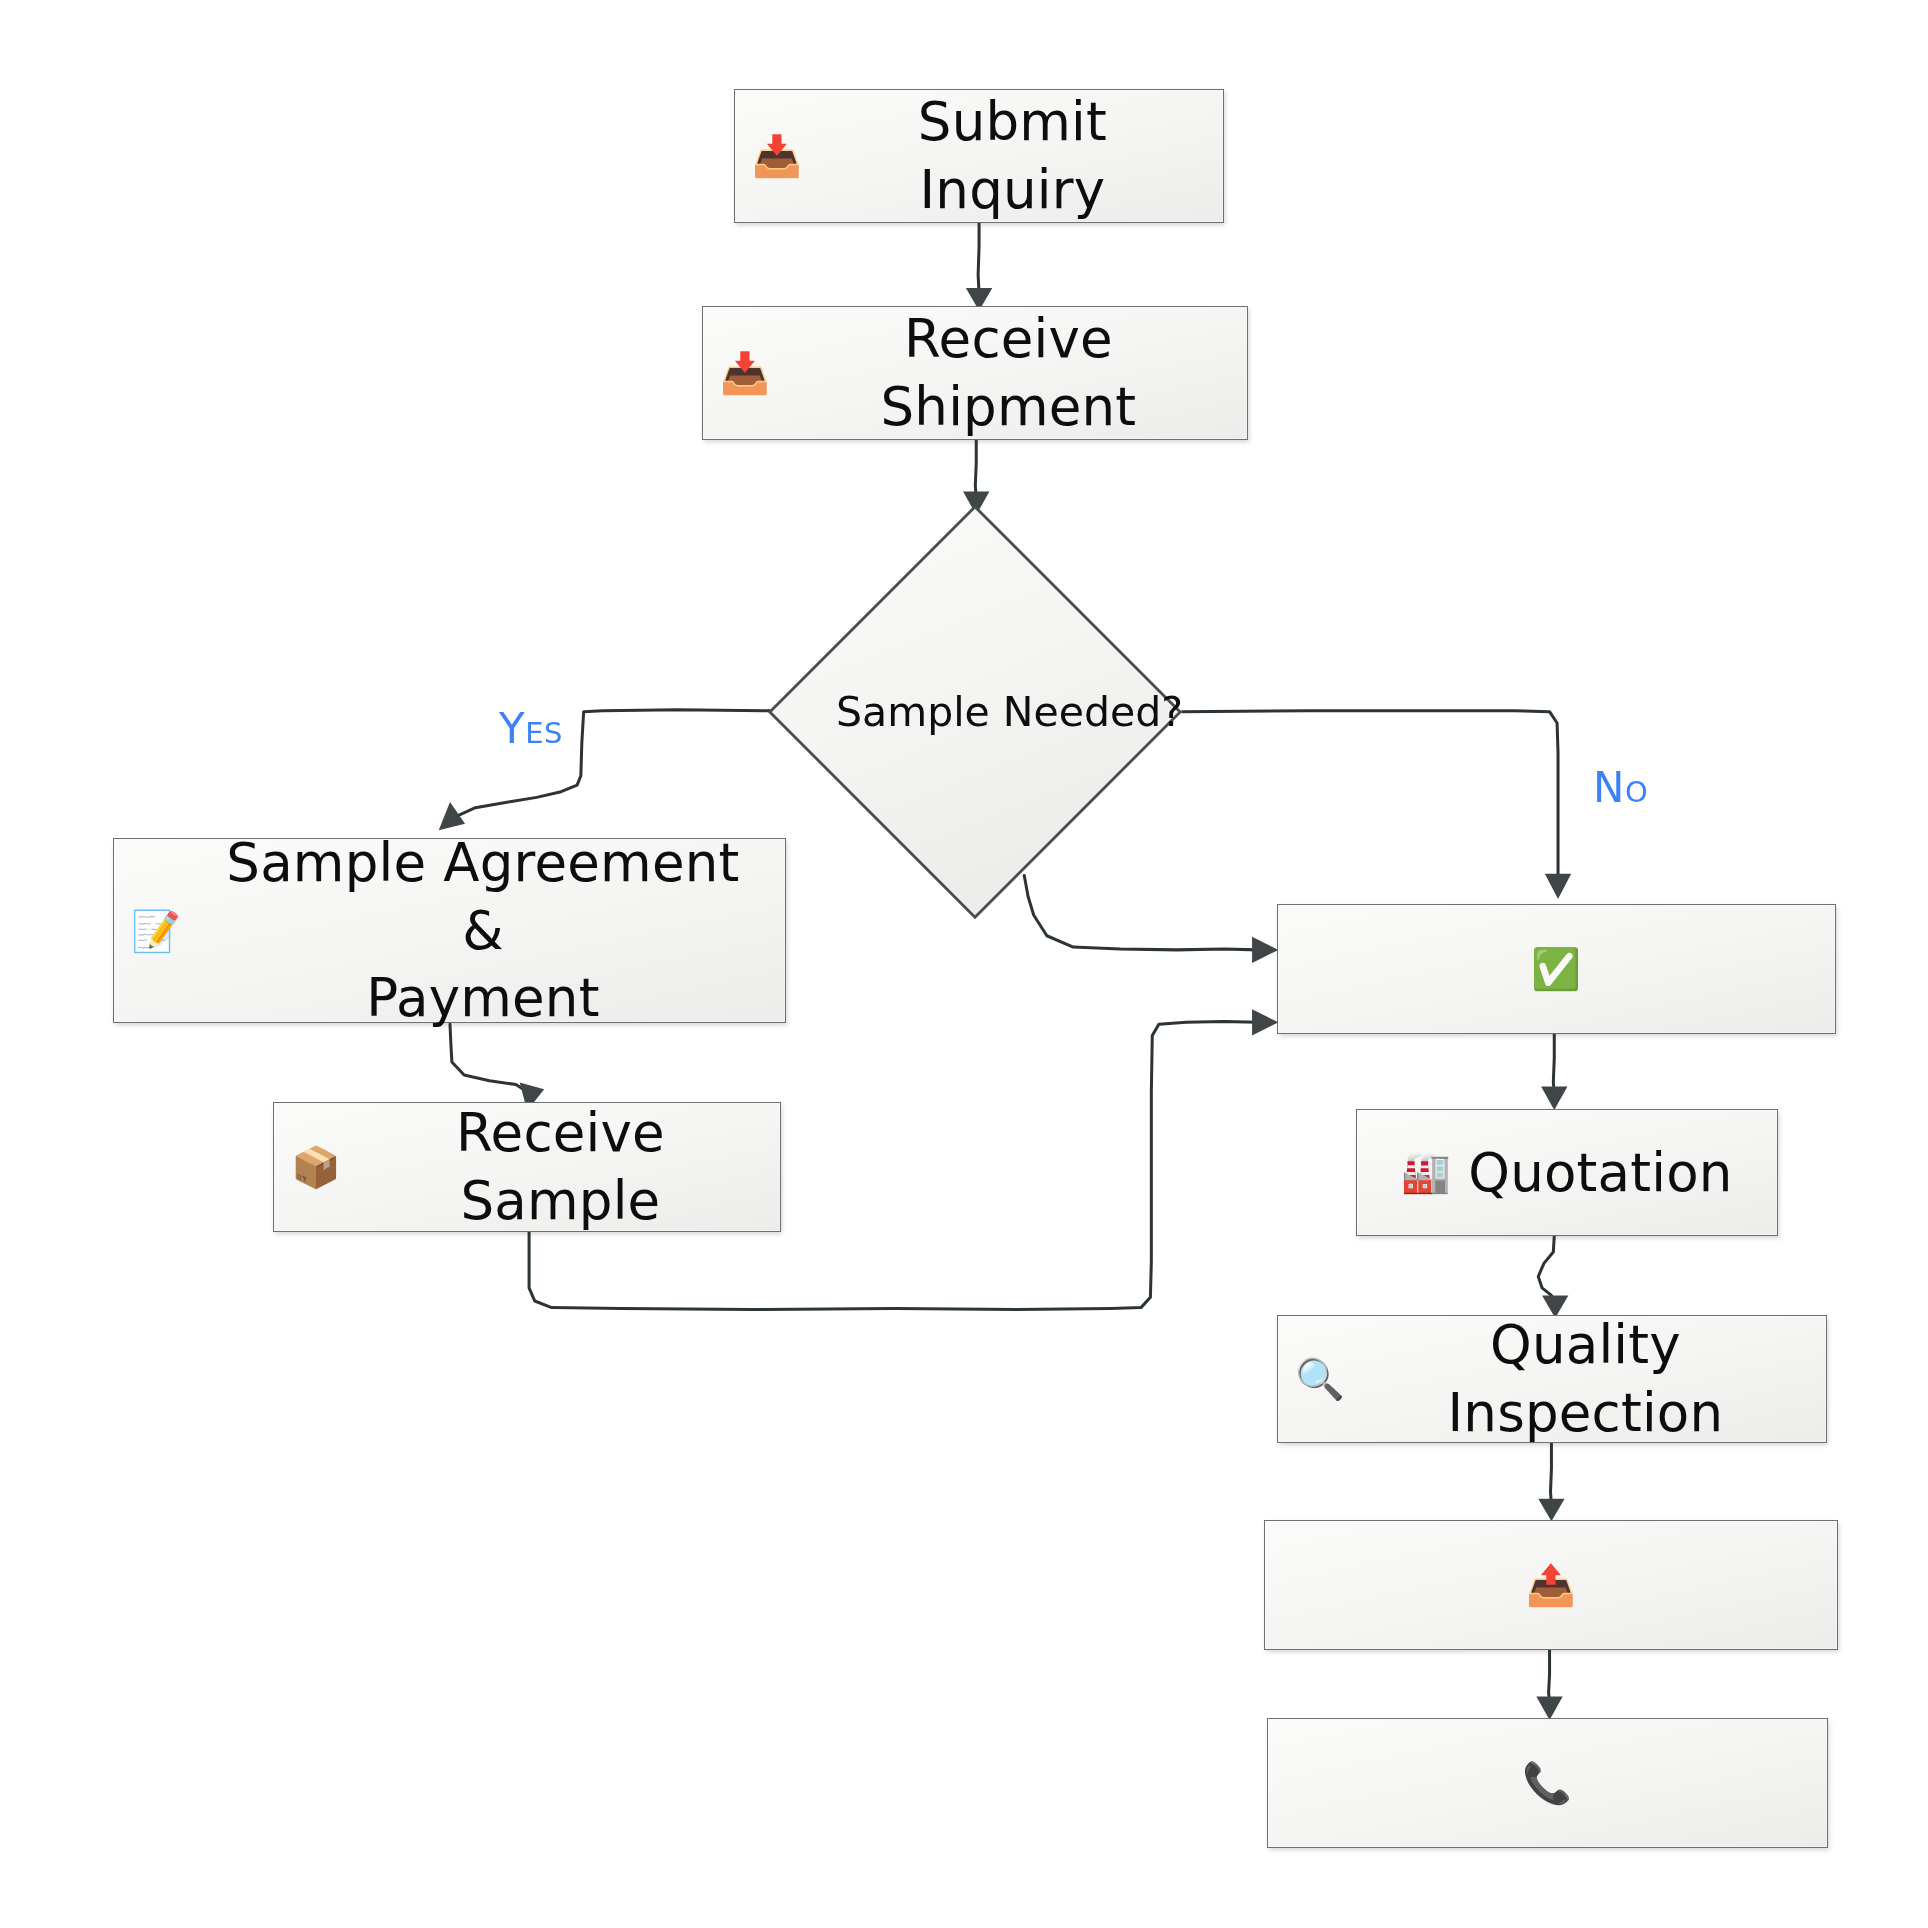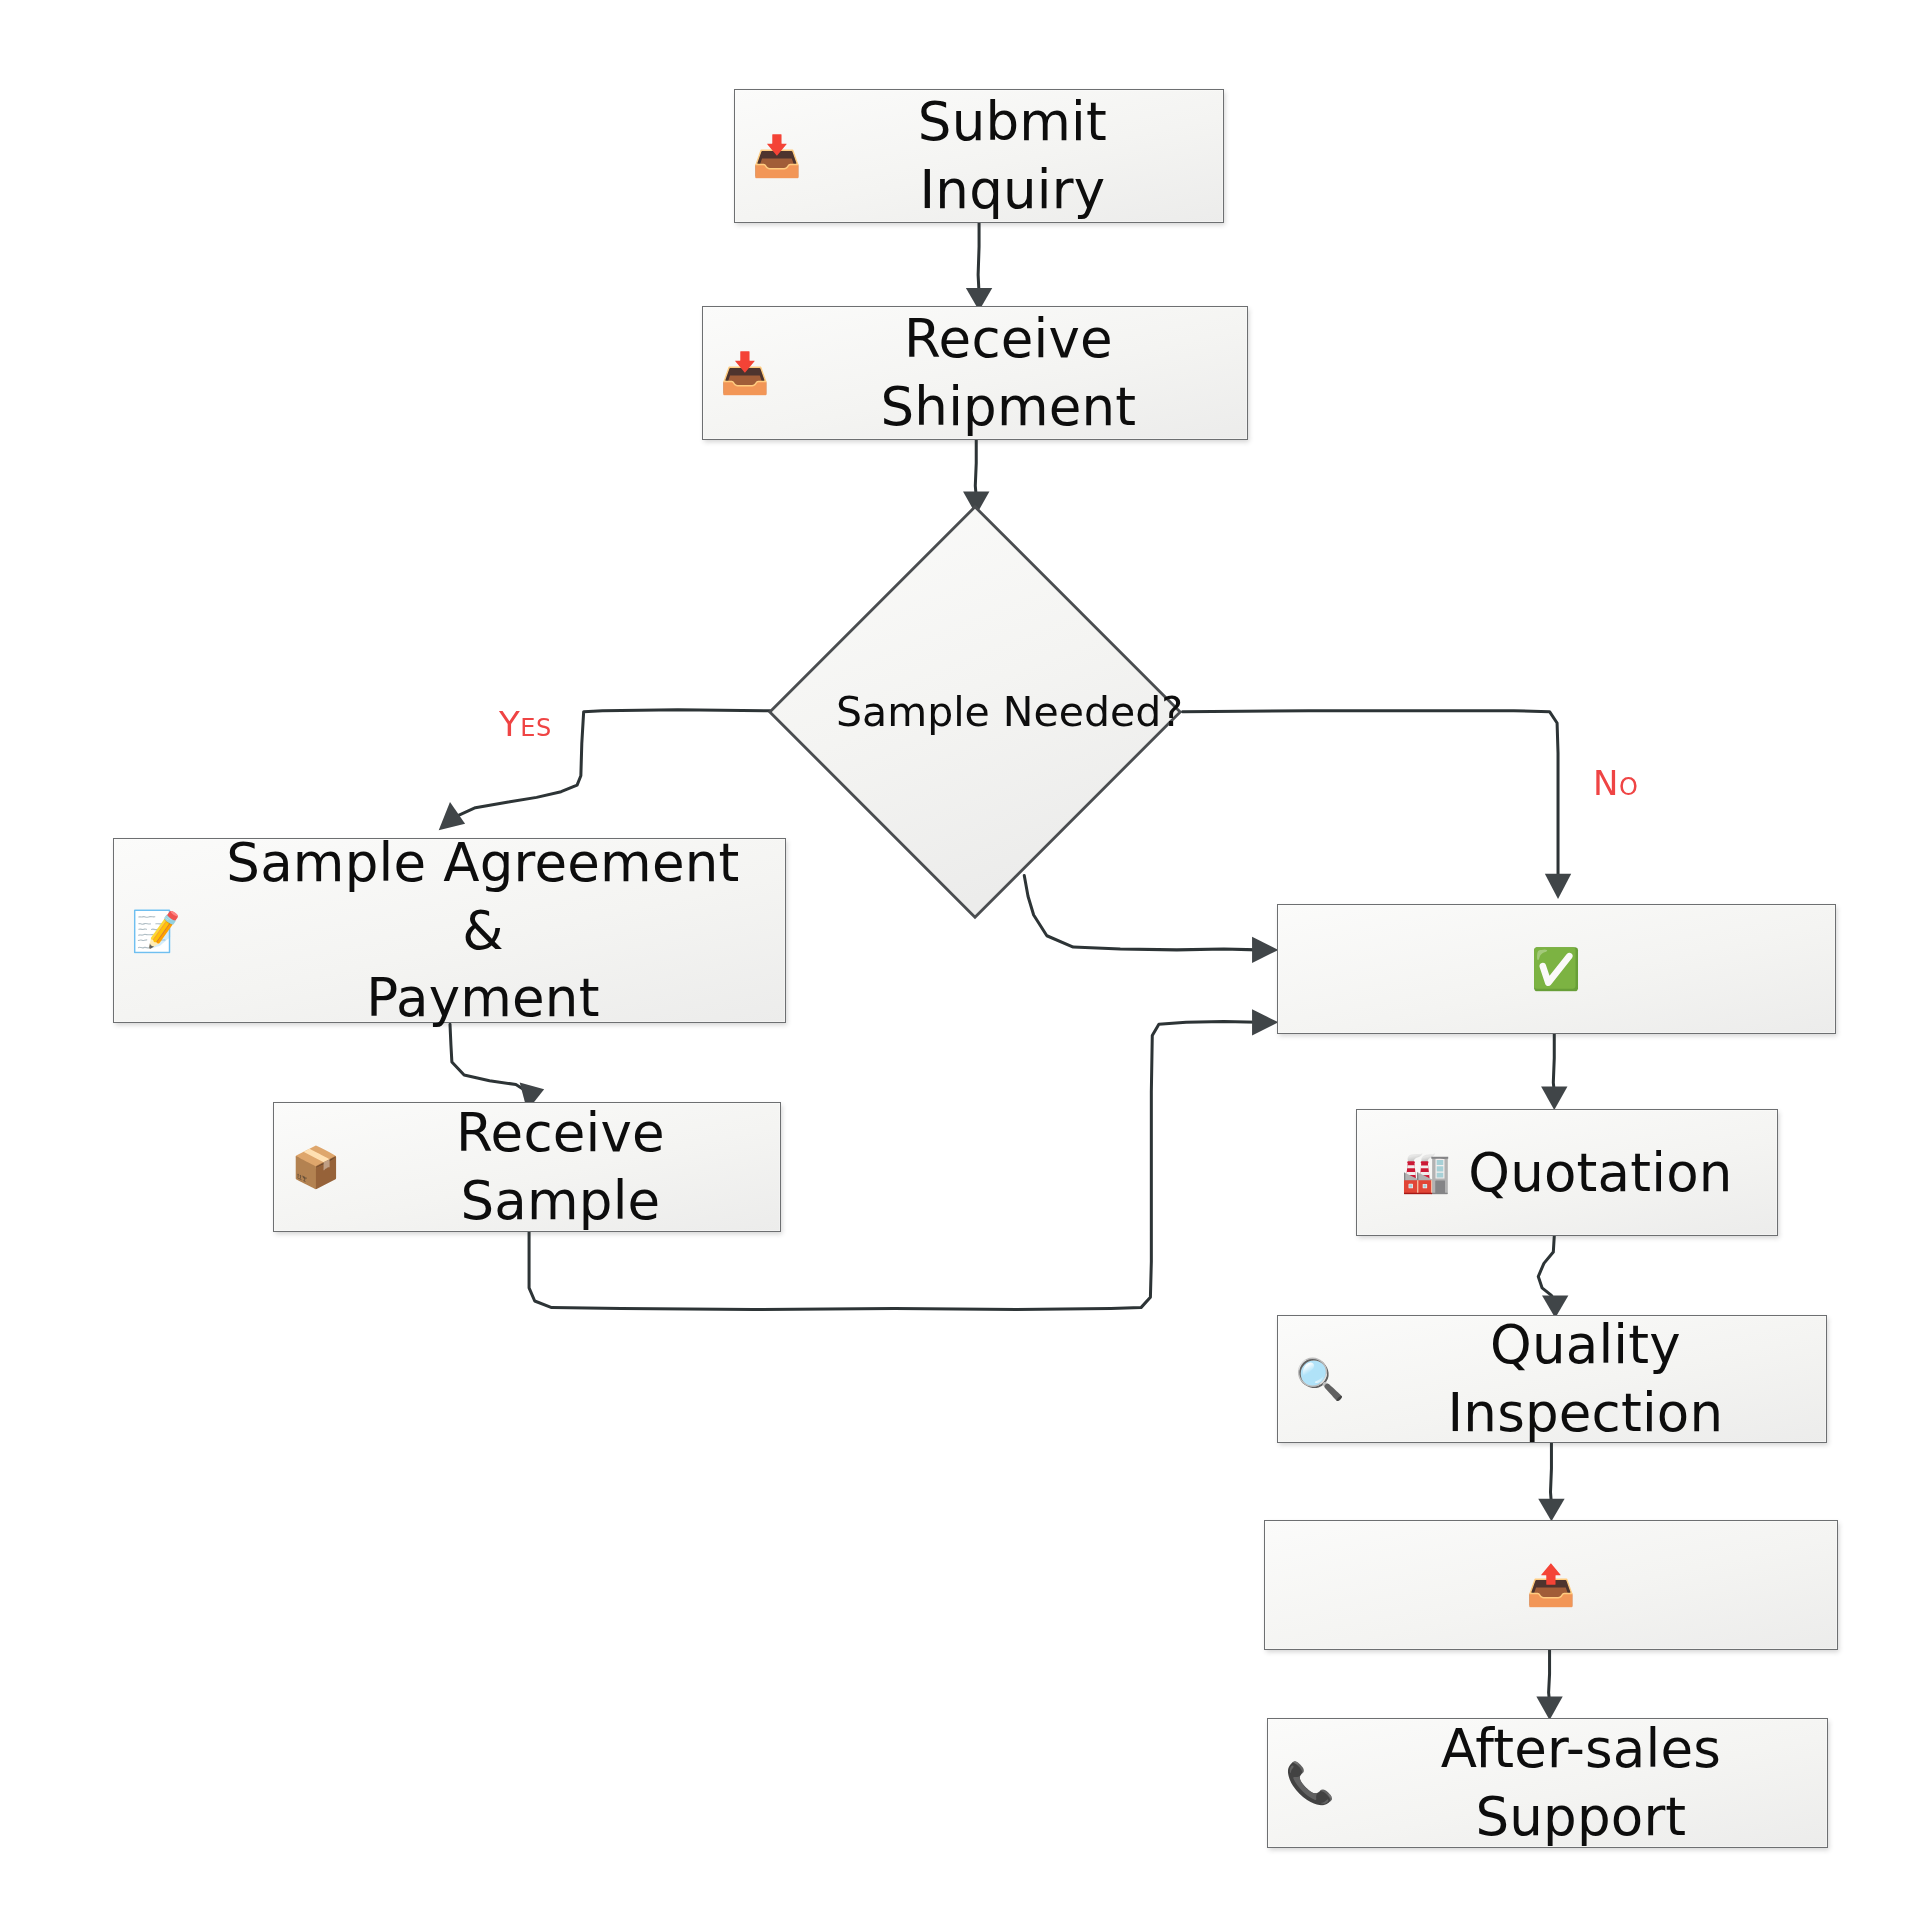--- a/index.html
+++ b/index.html
@@ -72,22 +72,22 @@
   .diamond-label {
     position: relative;
     z-index: 3;
     font-size: 41px;
     color: #0d0d0d;
   }
   
   .edge-label {
     position: absolute;
     z-index: 3;
-    font-size: 34px;
-    color: #ef4444;
+    font-size: 42px;
+    color: #3b82f6;
     font-variant: small-caps;
     letter-spacing: 0.5px;
     white-space: nowrap;
   }
   .wire {
     fill: none;
     stroke: #2d3436;
     stroke-width: 3.2;
     stroke-linecap: round;
     stroke-linejoin: round;
@@ -237,18 +237,17 @@
 
   <div class="node" style="left:1264px; top:1520px; width:574px; height:130px;">
     <div class="node-inner">
       <span class="node-icon">📤</span>
     </div>
   </div>
 
   <div class="node" style="left:1267px; top:1718px; width:561px; height:130px;">
     <div class="node-inner">
       <span class="node-icon">📞</span>
-      <span class="node-label">After-sales Support</span>
     </div>
   </div>
 
 </div>
 
 
 </body></html>

